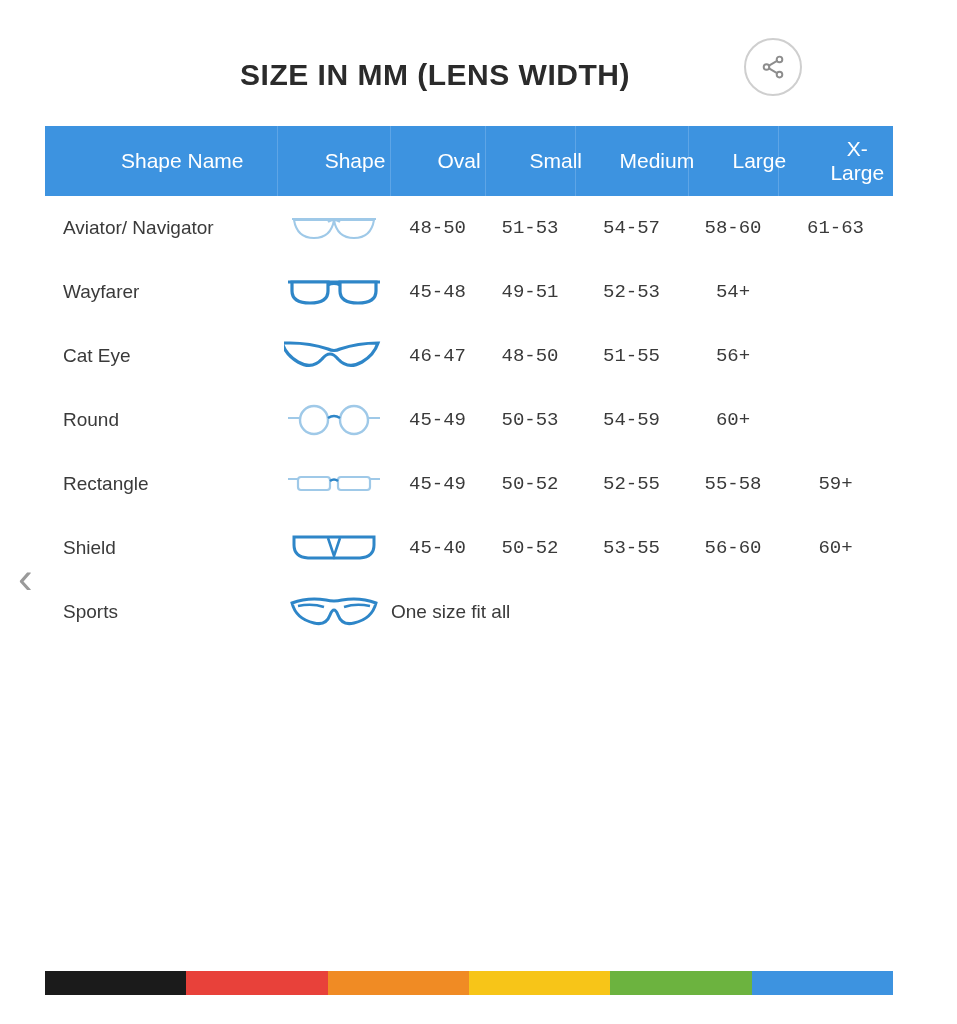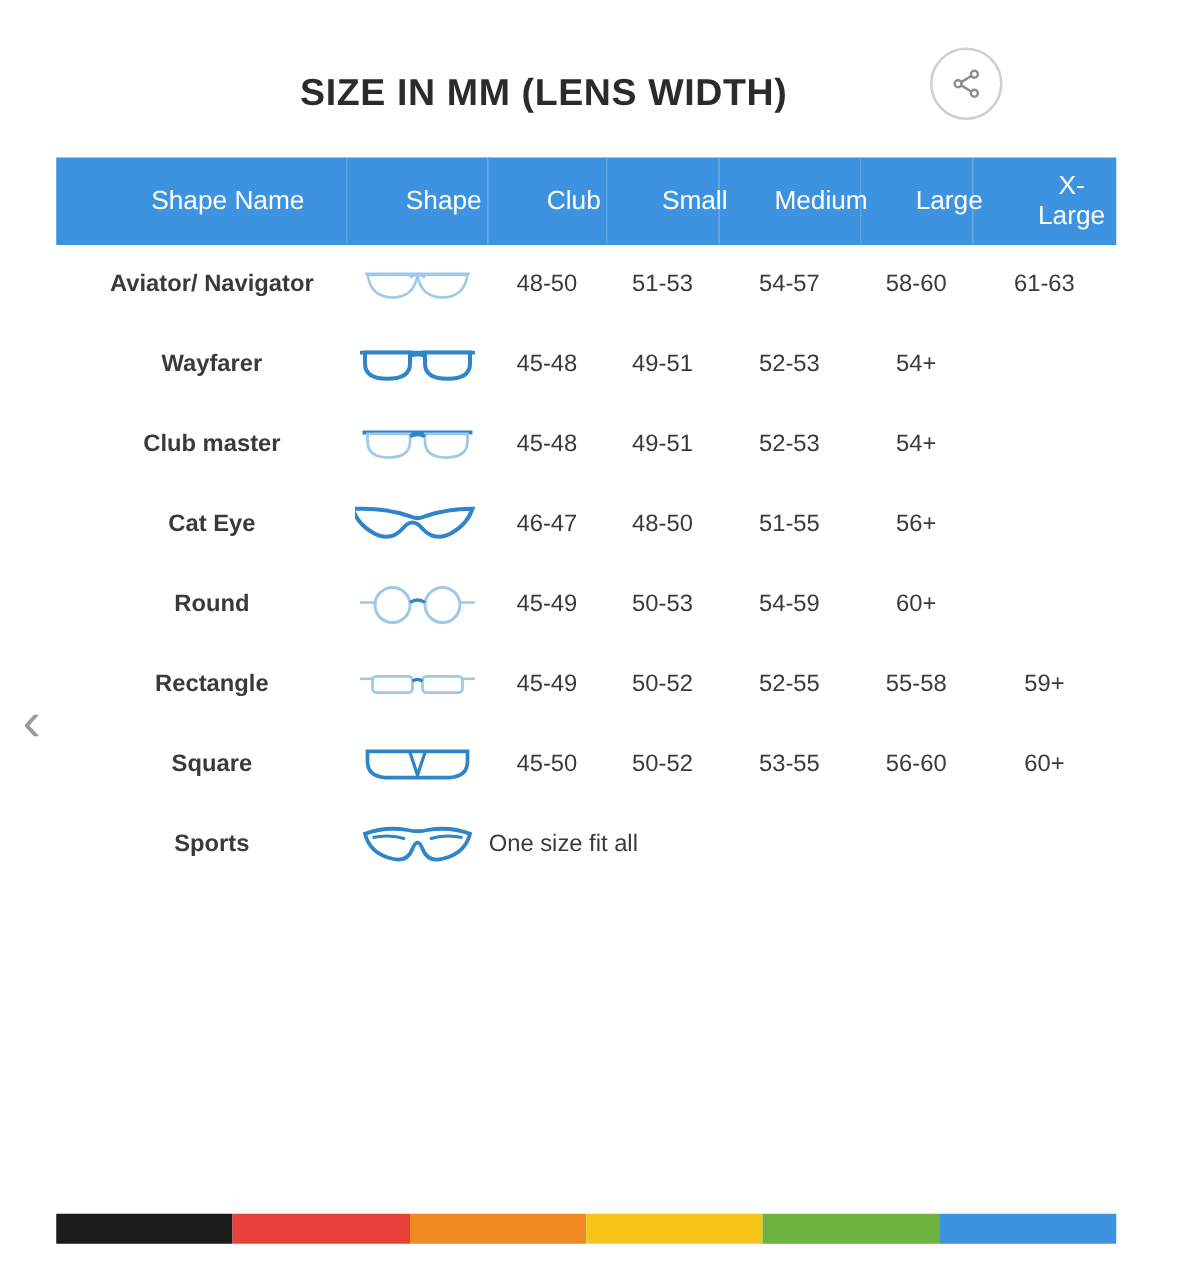--- a/index.html
+++ b/index.html
@@ -86,33 +86,33 @@
 
   table.size-table tbody td {
     height: 62px;
     font-size: 19px;
     color: #3a3a3a;
     vertical-align: middle;
     background: #ffffff;
   }
   td.name-cell {
     padding-left: 18px;
-    text-align: center;
+    text-align: left;
     font-size: 20px;
     color: #3b3b3b;
-    font-weight: bold;
   }
   td.shape-cell {
     text-align: center;
     padding: 0;
   }
   td.num {
     text-align: center;
     font-size: 19px;
     color: #3a3a3a;
+    font-family: Liberation Mono, monospace;
   }
   td.onesize {
     text-align: left;
     font-size: 19px;
     color: #3a3a3a;
   }
 
   
   col.c-name   { width: 232px; }
   col.c-shape  { width: 113px; }
@@ -179,21 +179,21 @@
           <col class="c-kids">
           <col class="c-small">
           <col class="c-medium">
           <col class="c-large">
           <col class="c-xlarge">
       </colgroup>
       <thead>
         <tr>
           <th class="shape-name-col">Shape Name</th>
           <th>Shape</th>
-          <th>Club</th>
+          <th>Oval</th>
           <th>Small</th>
           <th>Medium</th>
           <th>Large</th>
           <th>X-Large</th>
         </tr>
       </thead>
       <tbody>
 
         <tr>
           <td class="name-cell">Aviator/ Navigator</td>
@@ -222,36 +222,20 @@
               <path d="M44 12 q6 -3 12 0" stroke="#2e86c8" stroke-width="3" fill="none"></path>
             </svg>
           </td>
           <td class="num">45-48</td>
           <td class="num">49-51</td>
           <td class="num">52-53</td>
           <td class="num">54+</td>
           <td class="num"></td>
         </tr>
 
-        <tr>
-          <td class="name-cell">Club master</td>
-          <td class="shape-cell">
-            <svg class="glasses" width="100" height="38" viewBox="0 0 100 38">
-              <path d="M6 9 h88" stroke="#2e86c8" stroke-width="3.2" fill="none"></path>
-              <path d="M10 10 h34 v6 q0 13 -17 13 q-17 0 -17 -13 z" fill="#ffffff" stroke="#9fc9e8" stroke-width="2.2"></path>
-              <path d="M56 10 h34 v6 q0 13 -17 13 q-17 0 -17 -13 z" fill="#ffffff" stroke="#9fc9e8" stroke-width="2.2"></path>
-              <path d="M44 12 q6 -3 12 0" stroke="#2e86c8" stroke-width="3" fill="none"></path>
-            </svg>
-          </td>
-          <td class="num">45-48</td>
-          <td class="num">49-51</td>
-          <td class="num">52-53</td>
-          <td class="num">54+</td>
-          <td class="num"></td>
-        </tr>
 
 
         <tr>
           <td class="name-cell">Cat Eye</td>
           <td class="shape-cell">
             <svg class="glasses" width="100" height="38" viewBox="0 0 100 38">
               <path d="M6 6 q20 0 38 6 q6 3 12 0 q18 -6 38 -6 q-4 12 -16 19 q-14 8 -24 -3 q-4 -5 -8 -5 q-4 0 -8 5 q-10 11 -24 3 q-12 -7 -16 -19 z" fill="#ffffff" stroke="#2e86c8" stroke-width="3.2"></path>
             </svg>
           </td>
           <td class="num">46-47</td>
@@ -292,28 +276,28 @@
           </td>
           <td class="num">45-49</td>
           <td class="num">50-52</td>
           <td class="num">52-55</td>
           <td class="num">55-58</td>
           <td class="num">59+</td>
         </tr>
 
 
         <tr>
-          <td class="name-cell">Square</td>
+          <td class="name-cell">Shield</td>
           <td class="shape-cell">
             <svg class="glasses" width="100" height="38" viewBox="0 0 100 38">
               <path d="M10 8 h80 v8 q0 12 -14 13 h-52 q-14 -1 -14 -13 z" fill="#ffffff" stroke="#2e86c8" stroke-width="3"></path>
               <path d="M44 9 l6 18 l6 -18" stroke="#2e86c8" stroke-width="2.6" fill="none"></path>
             </svg>
           </td>
-          <td class="num">45-50</td>
+          <td class="num">45-40</td>
           <td class="num">50-52</td>
           <td class="num">53-55</td>
           <td class="num">56-60</td>
           <td class="num">60+</td>
         </tr>
 
         <tr>
           <td class="name-cell">Sports</td>
           <td class="shape-cell">
             <svg class="glasses" width="100" height="38" viewBox="0 0 100 38">

